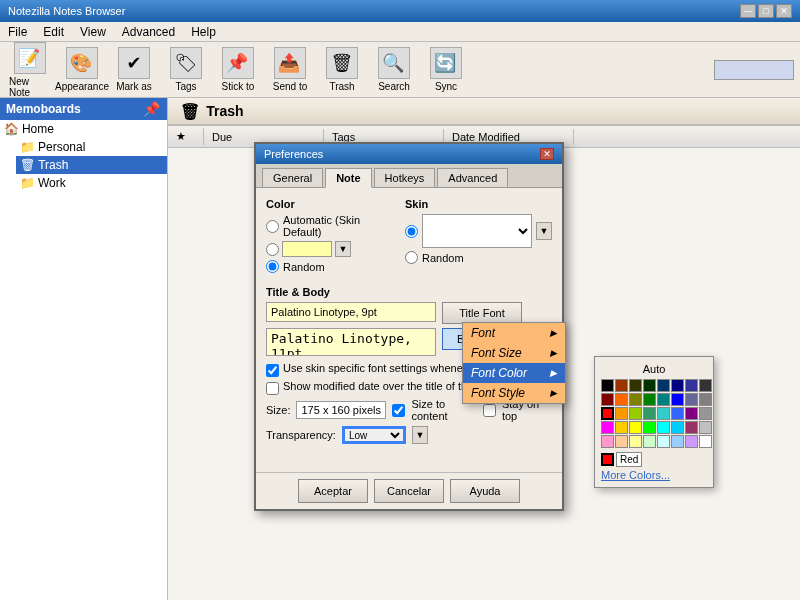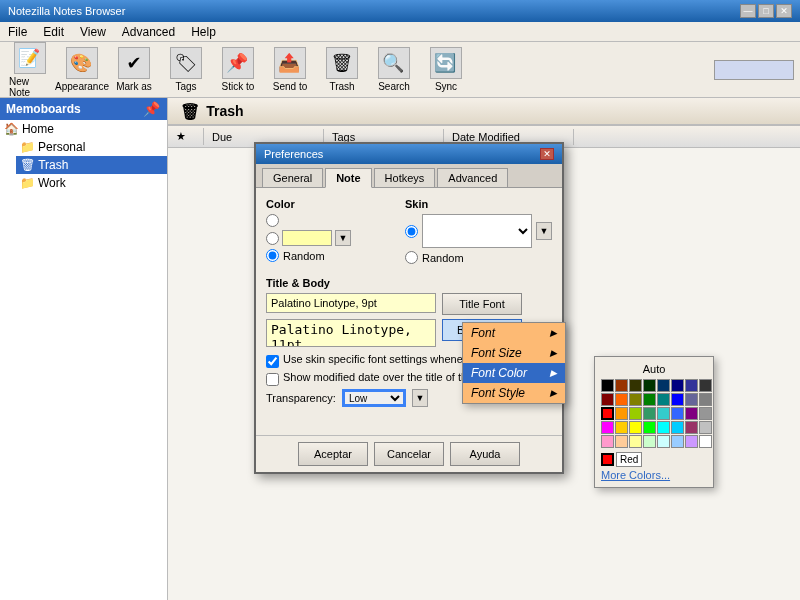--- a/index.html
+++ b/index.html
@@ -567,20 +567,21 @@
     </div>
 
     <div class="dialog-body">
 
       <div class="section-row">
 
         <div class="section-color">
           <div class="section-label">Color</div>
           <div class="radio-option">
             <input type="radio" name="color" style="">
+            <span>Automatic (Skin Default)</span>
           </div>
           <div class="radio-option color-dropdown-row">
             <input type="radio" name="color" style="">
             <div class="color-swatch" style="background:#ffffaa;"></div>
             <div class="dropdown-arrow-btn">▼</div>
           </div>
           <div class="radio-option">
             <input type="radio" name="color" checked="" style="">
             <span>Random</span>
           </div>
@@ -618,20 +619,28 @@
 
       <div class="checkbox-row">
         <input type="checkbox" checked="" style="">
         <span>Use skin specific font settings whenever c...</span>
       </div>
       <div class="checkbox-row">
         <input type="checkbox" style="">
         <span>Show modified date over the title of the n...</span>
       </div>
 
+      <div class="size-row">
+        <span>Size:</span>
+        <input class="size-input" type="text" value="175 x 160 pixels" style="">
+        <input type="checkbox" checked="" style="">
+        <span>Size to content</span>
+        <input type="checkbox" style="">
+        <span>Stay on top</span>
+      </div>
 
       <div class="transparency-row">
         <span>Transparency:</span>
         <select class="transp-select">
           <option>None</option>
           <option selected="">Low</option>
           <option>Medium</option>
           <option>High</option>
         </select>
         <div class="transp-arrow">▼</div>

